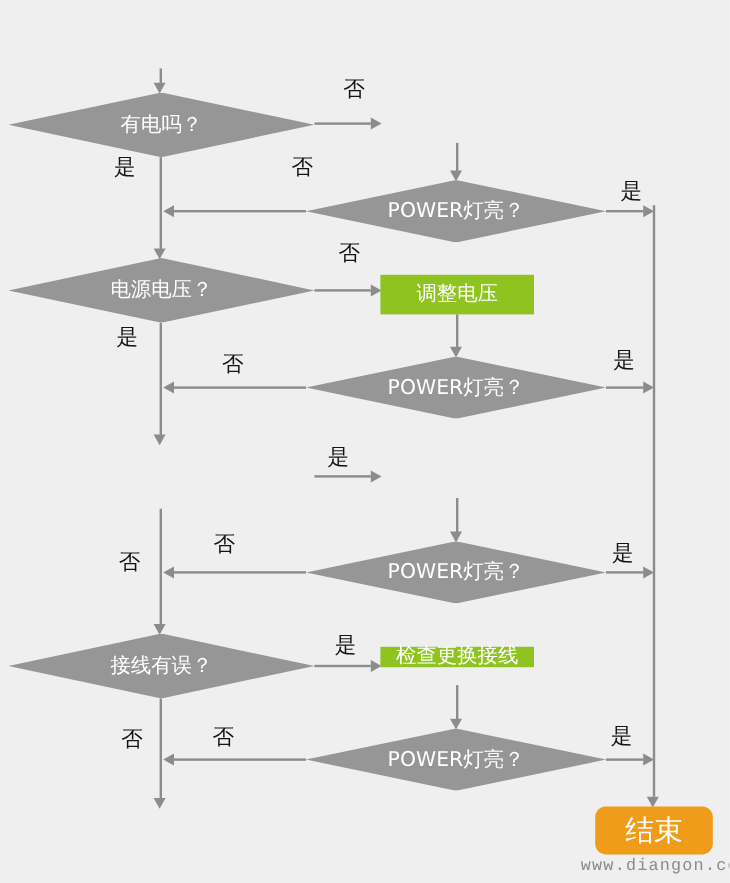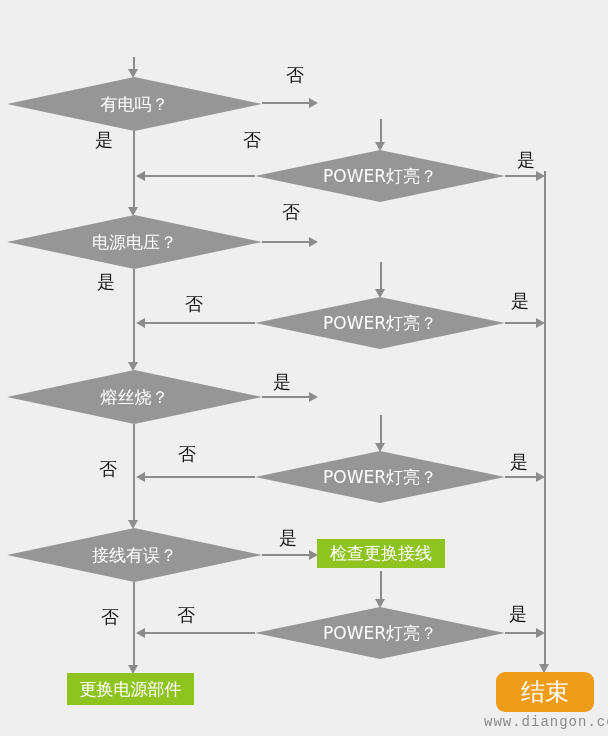--- a/index.html
+++ b/index.html
@@ -107,30 +107,29 @@
   <div class="hl" style="left:145px;top:476px;width:110px"></div>
   <div class="ah left" style="left:136px;top:472px"></div>
 
   <div class="hl" style="left:145px;top:632px;width:110px"></div>
   <div class="ah left" style="left:136px;top:628px"></div>
 
   <div class="node diamond" style="left:7px;top:77px;width:255px;height:54px">有电吗？</div>
   <div class="node diamond" style="left:255px;top:150px;width:250px;height:52px">POWER灯亮？</div>
 
   <div class="node diamond" style="left:7px;top:215px;width:255px;height:54px">电源电压？</div>
+  <div class="node proc" style="left:317px;top:229px;width:128px;height:33px">调整电压</div>
   <div class="node diamond" style="left:255px;top:297px;width:250px;height:52px">POWER灯亮？</div>
 
-  <div class="node diamond" style="left:7px;top:370px;width:255px;height:54px">熔丝烧？</div>
   <div class="node diamond" style="left:255px;top:451px;width:250px;height:52px">POWER灯亮？</div>
 
   <div class="node diamond" style="left:7px;top:528px;width:255px;height:54px">接线有误？</div>
-  <div class="node proc" style="left:317px;top:539px;width:128px;height:29px">检查更换接线</div>
+  <div class="node proc" style="left:317px;top:539px;width:128px;height:17px">检查更换接线</div>
   <div class="node diamond" style="left:255px;top:607px;width:250px;height:52px">POWER灯亮？</div>
 
-  <div class="node proc" style="left:67px;top:673px;width:127px;height:32px">更换电源部件</div>
   <div class="node pill" style="left:496px;top:672px;width:98px;height:40px;font-size:24px">结束</div>
 
   <span class="lbl" style="left:286px;top:66px">否</span>
   <span class="lbl" style="left:95px;top:131px">是</span>
   <span class="lbl" style="left:243px;top:131px">否</span>
   <span class="lbl" style="left:517px;top:151px">是</span>
 
   <span class="lbl" style="left:282px;top:203px">否</span>
   <span class="lbl" style="left:97px;top:273px">是</span>
   <span class="lbl" style="left:185px;top:295px">否</span>

